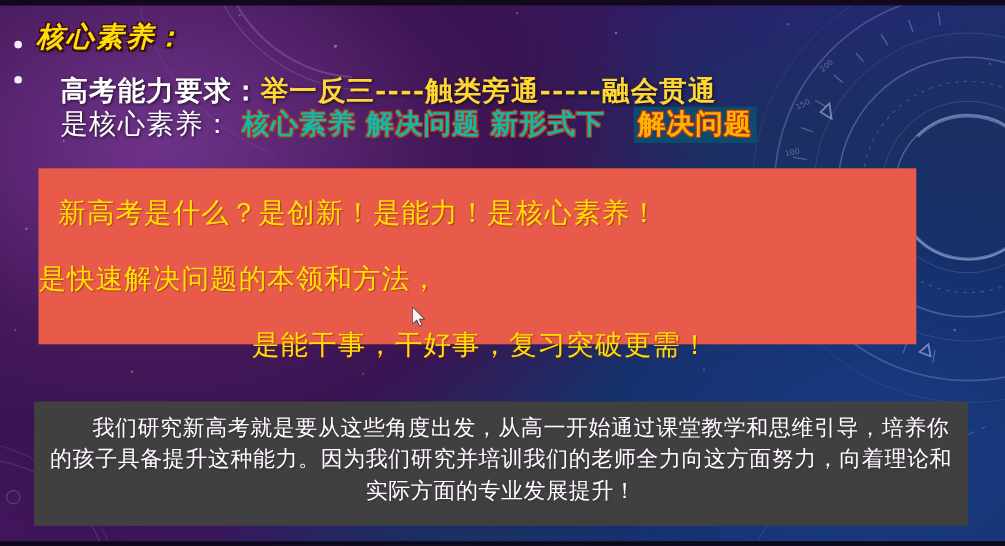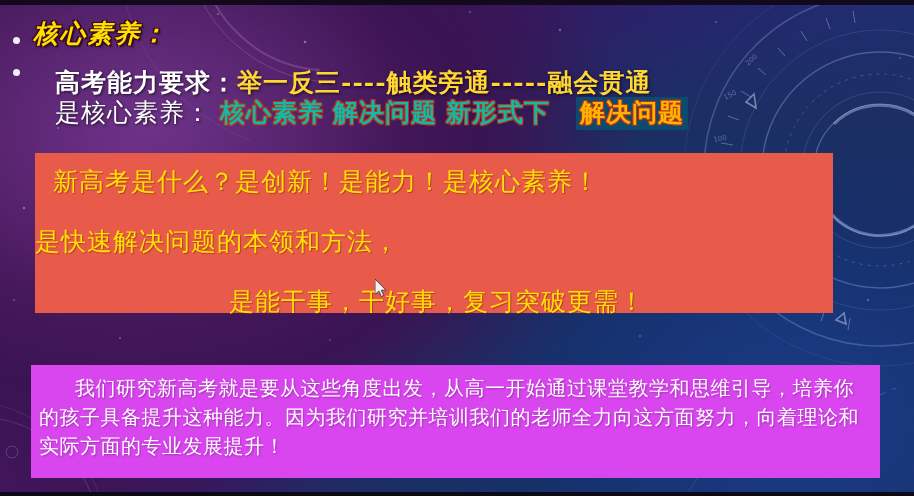--- a/index.html
+++ b/index.html
@@ -135,43 +135,45 @@
 
   
   .red-box {
     position: absolute;
     left: 35px;
     top: 153px;
     width: 798px;
     height: 160px;
     background: #e85a4a;
     box-sizing: border-box;
+    padding-top: 12px;
   }
   .red-line {
     color: #ffe000;
     font-family: "DejaVu Sans", sans-serif;
     font-size: 25px;
     letter-spacing: 1px;
     white-space: nowrap;
     text-shadow: 1px 1px 1px rgba(120,20,10,.45);
   }
   .red-line-1 { margin-left: 18px; margin-top: 12px; }
   .red-line-2 { margin-top: 27px; }
   .red-line-3 { margin-left: 194px; margin-top: 27px; }
 
   
   .purple-box {
     position: absolute;
     left: 31px;
     top: 365px;
     width: 849px;
     height: 113px;
-    background: #d946ef;
+    background: #404040;
     box-sizing: border-box;
     padding: 9px 8px 0 8px;
+    text-align: center;
   }
   .purple-p {
     margin: 0;
     color: #ffffff;
     font-family: "DejaVu Serif", serif;
     font-size: 20px;
     line-height: 29px;
     letter-spacing: 0.5px;
     text-indent: 36px;
     text-shadow: 1px 1px 2px rgba(60,0,70,.35);

